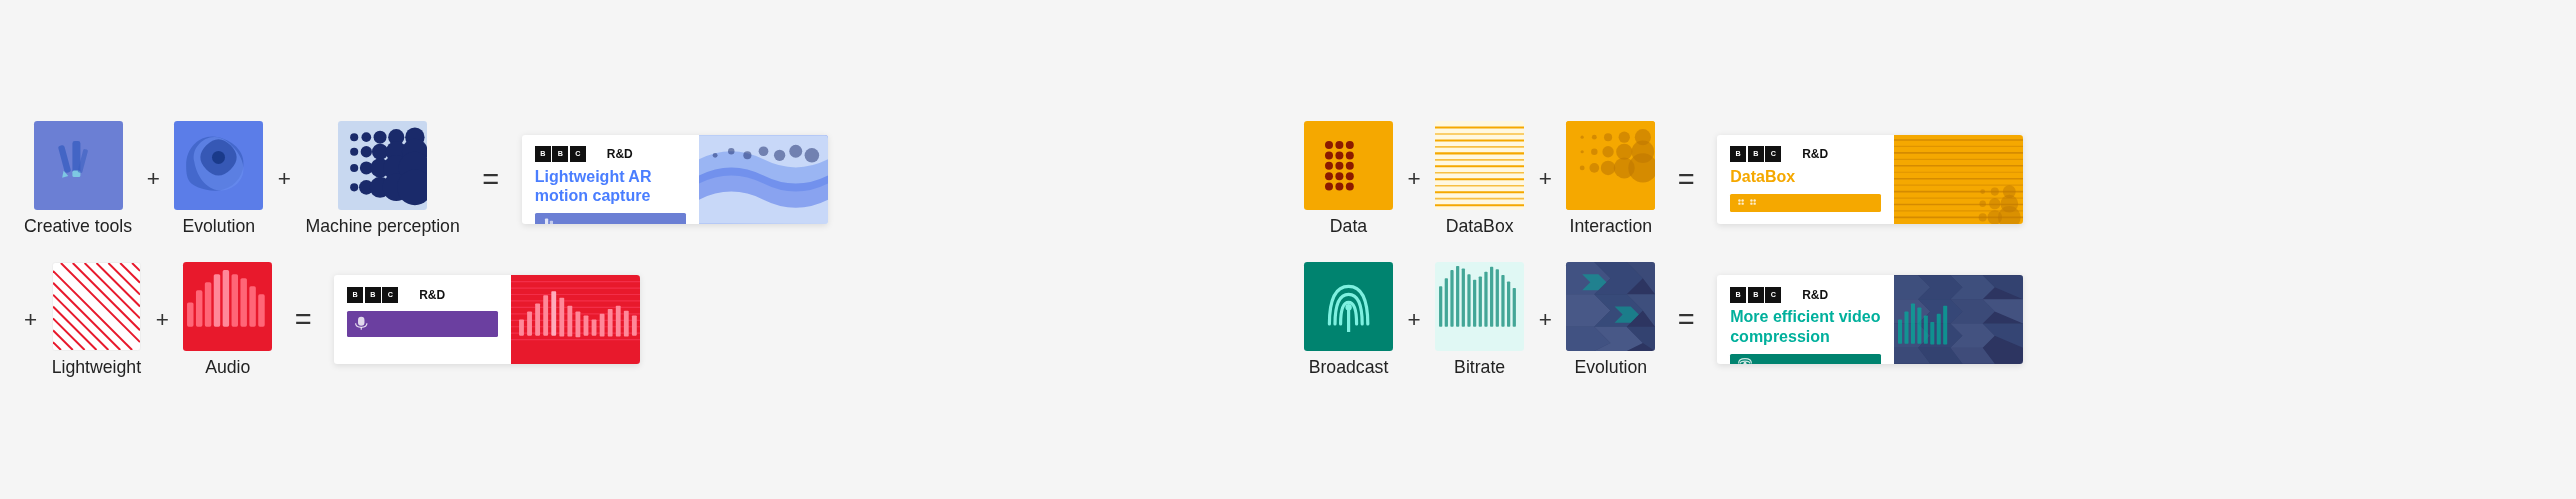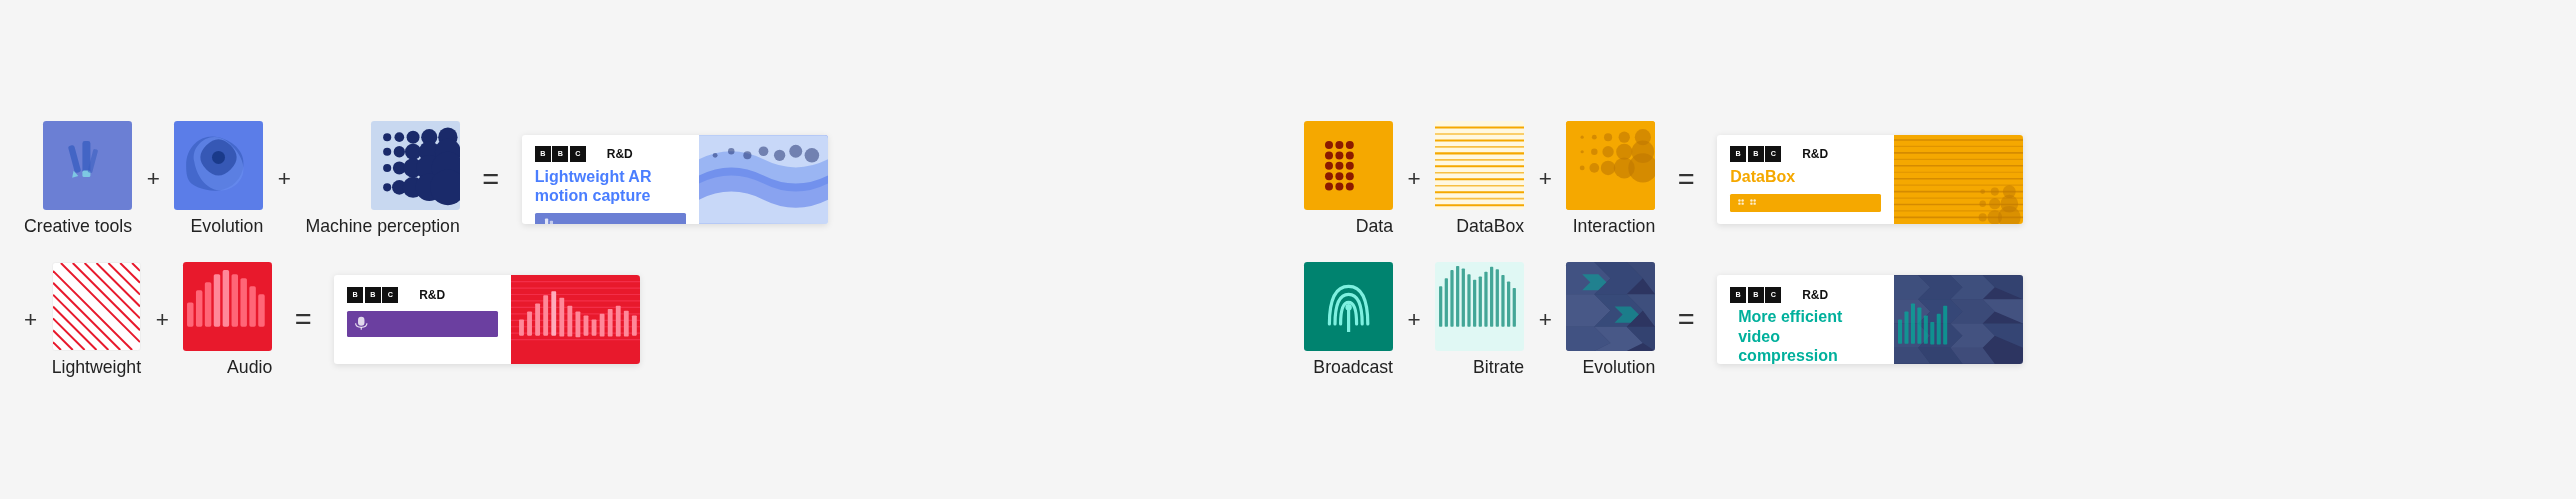--- a/index.html
+++ b/index.html
@@ -137,26 +137,26 @@
     .purple-bg { background-color: #6b3fa0; }
     .red-bg { background-color: #e8192c; }
     .yellow-bg { background-color: #f5a800; }
     .teal-bg { background-color: #00836f; }
     .navy-bg { background-color: #2d3561; }
 
     
     .accent-blue { color: #4a7eff; }
     .accent-red { color: #e8192c; }
     .accent-yellow { color: #f5a800; }
-    .accent-teal { color: #00b09c; margin-left: 8px; }
+    .accent-teal { color: #00b09c; }
 
     .item-with-label {
       display: flex;
       flex-direction: column;
-      align-items: flex-end;
+      align-items: center;
       gap: 6.4px;
     }
   </style>
 </head>
 <body>
 
 <div class="main-container">
 
   <div class="half">
 

